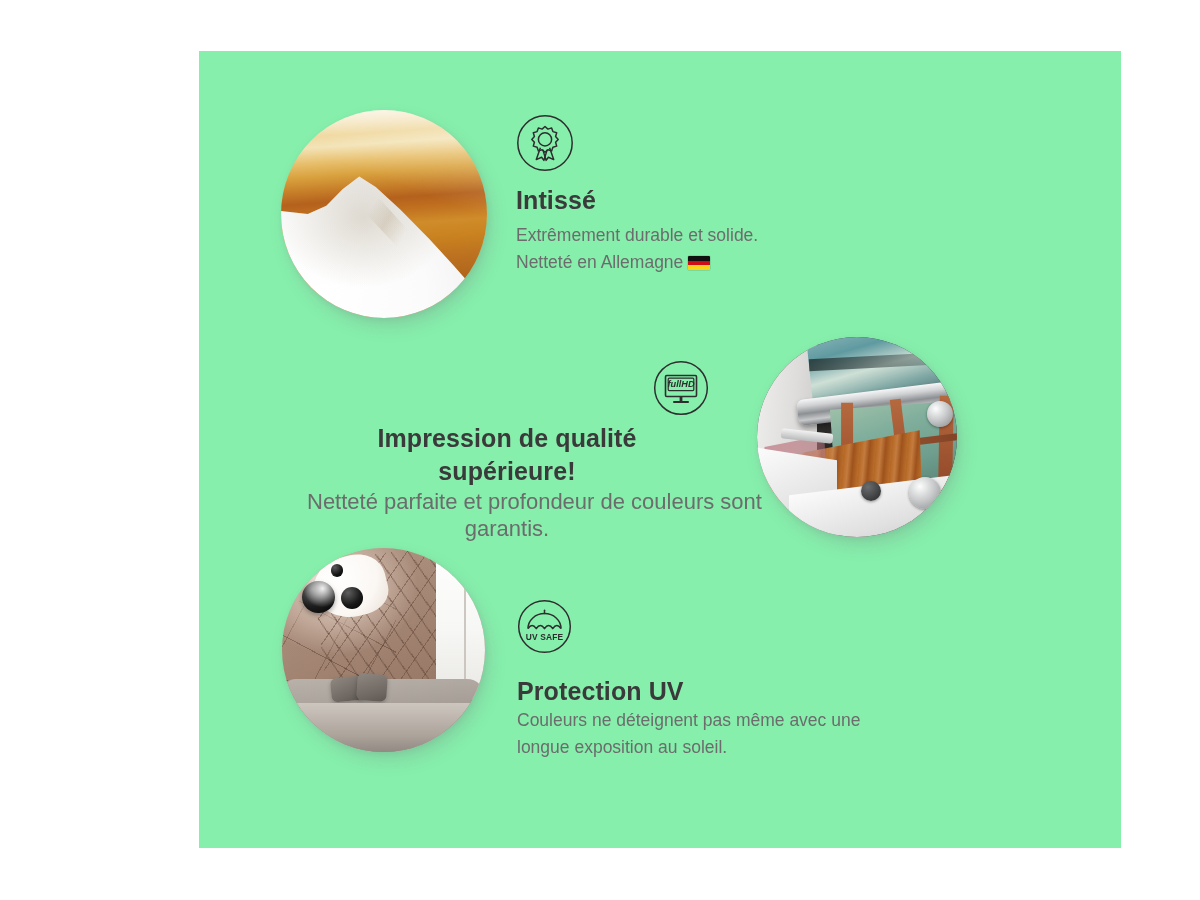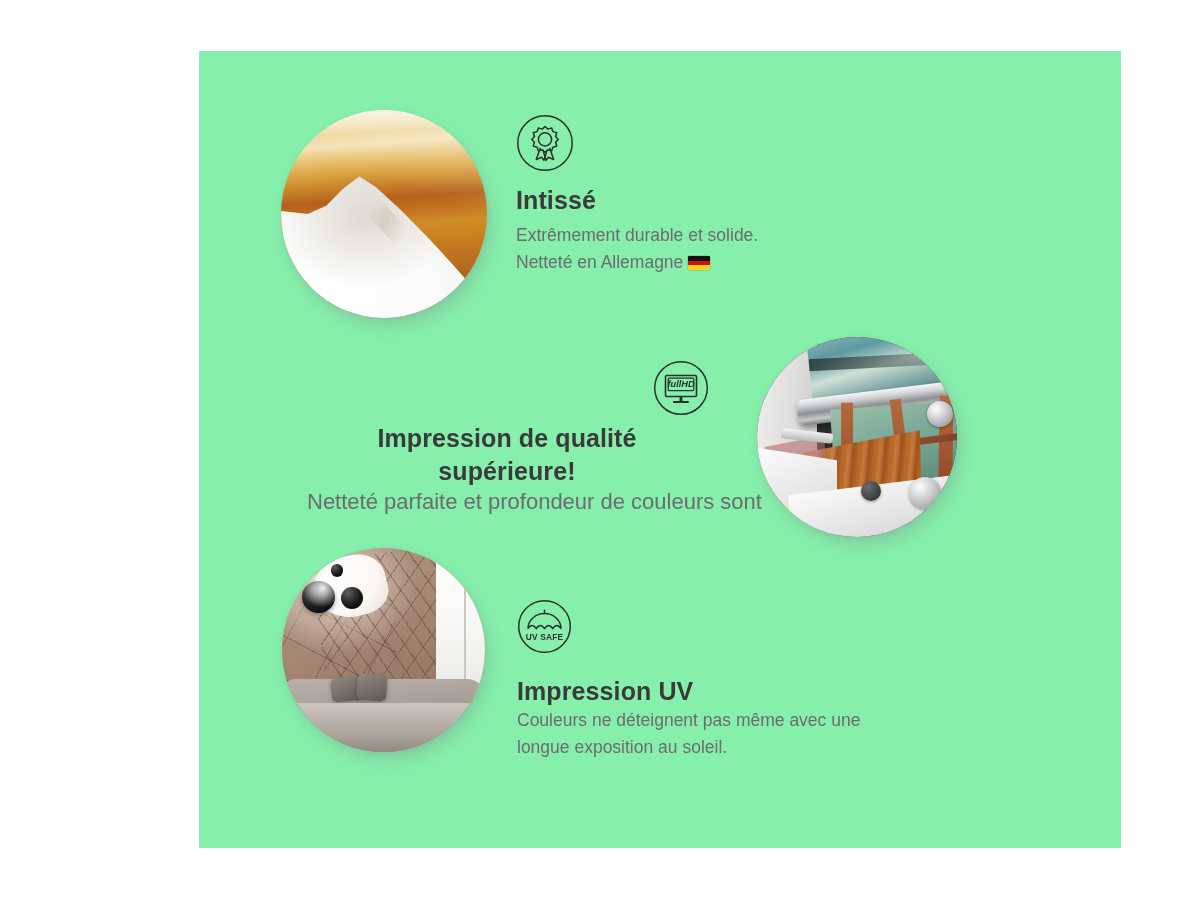--- a/index.html
+++ b/index.html
@@ -377,20 +377,21 @@
           <text x="28" y="27" text-anchor="middle" font-family="'Liberation Sans', sans-serif" font-size="9.2" font-style="italic" font-weight="700" fill="#2e2e2e">fullHD</text>
           <rect x="26.6" y="36.5" width="2.8" height="5.2" fill="#2e2e2e"></rect>
           <rect x="20" y="41" width="16" height="1.9" rx="0.9" fill="#2e2e2e"></rect>
         </svg>
       </div>
 
       <div class="txt" id="txt-print" style="left:91px; top:371px; width:400px;">
         <h2 class="heading">Impression de qualité supérieure!</h2>
         <p class="body">
           <span class="line">Netteté parfaite et profondeur de couleurs sont</span>
+          <span class="line">garantis.</span>
         </p>
       </div>
     </div>
 
     <div class="feature">
 
       <div class="photo-wrap" style="left:66px; top:497px; width:203px; height:204px;">
         <div class="photo" id="photo-uv">
           <div class="room"></div>
           <div class="facets"></div>
@@ -416,21 +417,21 @@
         <svg width="55" height="55" viewBox="0 0 55 55">
           <circle cx="27.5" cy="27.5" r="25.8" fill="none" stroke="#2e2e2e" stroke-width="1.5"></circle>
           <line x1="27.5" y1="11.2" x2="27.5" y2="14.6" stroke="#2e2e2e" stroke-width="1.5" stroke-linecap="round"></line>
           <path d="M11 29.6 a16.5 15 0 0 1 33 0" fill="none" stroke="#2e2e2e" stroke-width="1.5"></path>
           <path d="M11 29.6 q4.1 -6.2 8.25 0 q4.1 -6.2 8.25 0 q4.1 -6.2 8.25 0 q4.1 -6.2 8.25 0" fill="none" stroke="#2e2e2e" stroke-width="1.5" stroke-linejoin="round"></path>
           <text x="27.5" y="41.4" text-anchor="middle" font-family="'Liberation Sans', sans-serif" font-size="8.4" font-weight="700" letter-spacing="0.2" fill="#2e2e2e">UV SAFE</text>
         </svg>
       </div>
 
       <div class="txt" id="txt-uv" style="left:301px; top:624px;">
-        <h2 class="heading">Impression UV</h2>
+        <h2 class="heading">Protection UV</h2>
         <p class="body">
           <span class="line">Couleurs ne déteignent pas même avec une</span>
           <span class="line">longue exposition au soleil.</span>
         </p>
       </div>
     </div>
 
   </div>
 </div>
 

